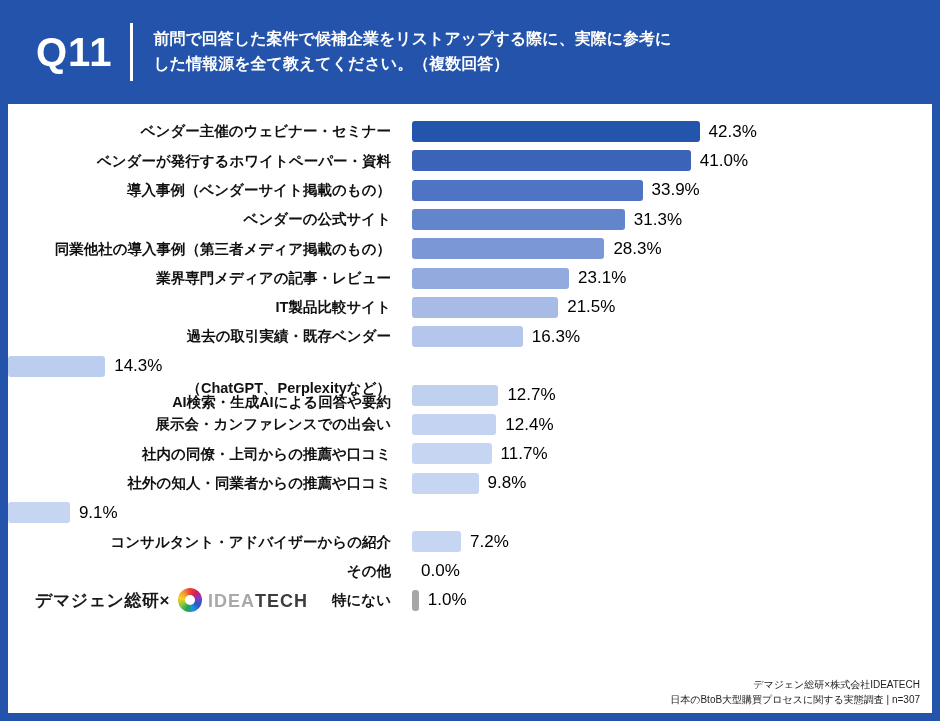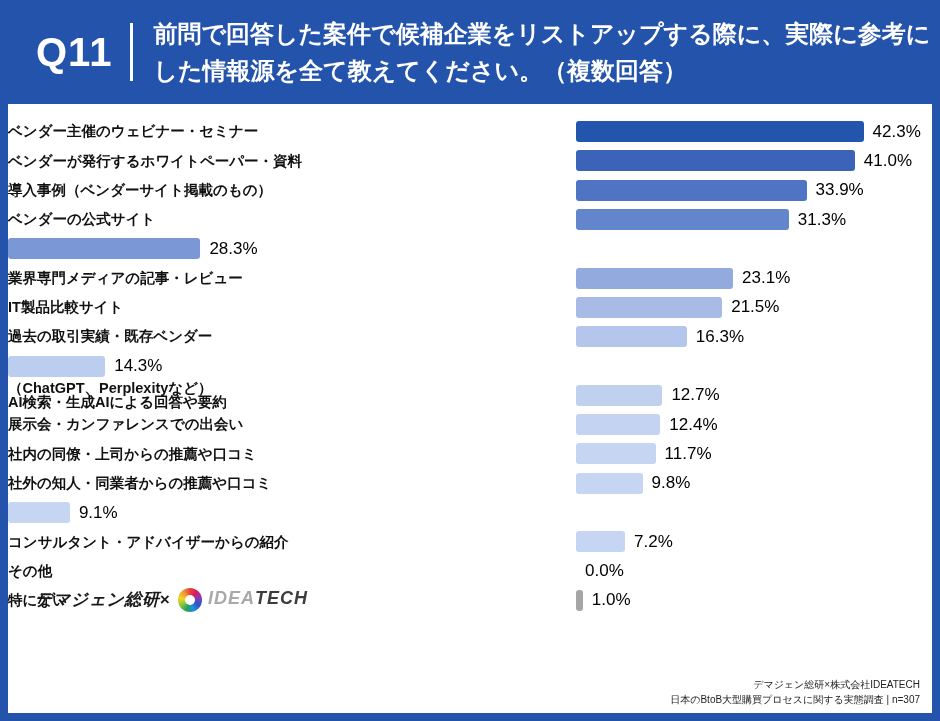--- a/index.html
+++ b/index.html
@@ -13,49 +13,49 @@
     position:absolute;top:0;left:0;width:940px;height:104px;
     display:flex;align-items:center;box-sizing:border-box;padding-left:36px;
   }
   .qlabel{
     color:#ffffff;font-size:40px;font-weight:bold;letter-spacing:1px;line-height:1;
   }
   .hdivider{
     width:3px;height:58px;background:#ffffff;margin:0 20px 0 18px;flex:none;
   }
   .question{
-    color:#ffffff;font-size:24px;font-weight:bold;line-height:1.55;
+    color:#ffffff;font-size:16px;font-weight:bold;line-height:1.55;
   }
   
   .card{
     position:absolute;left:8px;top:104px;width:924px;height:609px;
     background:#ffffff;
   }
   
   .chart{
     position:absolute;left:0;top:13px;width:924px;
   }
   .bar-row{
     display:flex;align-items:center;height:29.3px;
   }
   .row-label{
-    width:568px;flex:none;box-sizing:border-box;padding-right:11px;
-    font-size:14.5px;font-weight:bold;color:#111111;
+    width:404px;flex:none;box-sizing:border-box;padding-right:21px;
+    text-align:right;font-size:14.5px;font-weight:bold;color:#111111;
     line-height:14.5px;
   }
   .row-label .lbl-line{display:block;}
   .bar{
     height:21px;border-radius:3px;flex:none;
   }
   .row-value{
     margin-left:9px;font-size:17px;font-weight:normal;color:#000000;white-space:nowrap;
   }
   
   .brand{
-    position:absolute;left:27px;top:484px;display:flex;align-items:flex-start;font-style:italic;
+    position:absolute;left:27px;top:484px;display:flex;align-items:flex-end;
   }
   .brand-name{
     font-size:17px;font-weight:bold;color:#1a1a1a;letter-spacing:0.5px;
   }
   .rgb-ring{
     width:24px;height:24px;border-radius:50%;margin:0 6px 0 8px;position:relative;flex:none;
     background:conic-gradient(#e8403a,#d81b60,#7b3fc4,#2a56c6,#1f8fe0,#21a457,#8dc63f,#f5d327,#f29a2e,#e8403a);
   }
   .rgb-ring::after{
     content:"";position:absolute;left:7px;top:7px;width:10px;height:10px;
@@ -105,20 +105,23 @@
         <div class="row-value">33.9%</div>
       </div>
       <div class="bar-row">
         <div class="row-label">
           <span class="lbl-line">ベンダーの公式サイト</span>
         </div>
         <div class="bar" style="width: 212.8px; background: rgb(99, 133, 204);"></div>
         <div class="row-value">31.3%</div>
       </div>
       <div class="bar-row">
+        <div class="row-label">
+          <span class="lbl-line">同業他社の導入事例（第三者メディア掲載のもの）</span>
+        </div>
         <div class="bar" style="width: 192.4px; background: rgb(123, 151, 213);"></div>
         <div class="row-value">28.3%</div>
       </div>
       <div class="bar-row">
         <div class="row-label">
           <span class="lbl-line">業界専門メディアの記事・レビュー</span>
         </div>
         <div class="bar" style="width: 157.1px; background: rgb(147, 170, 222);"></div>
         <div class="row-value">23.1%</div>
       </div>

